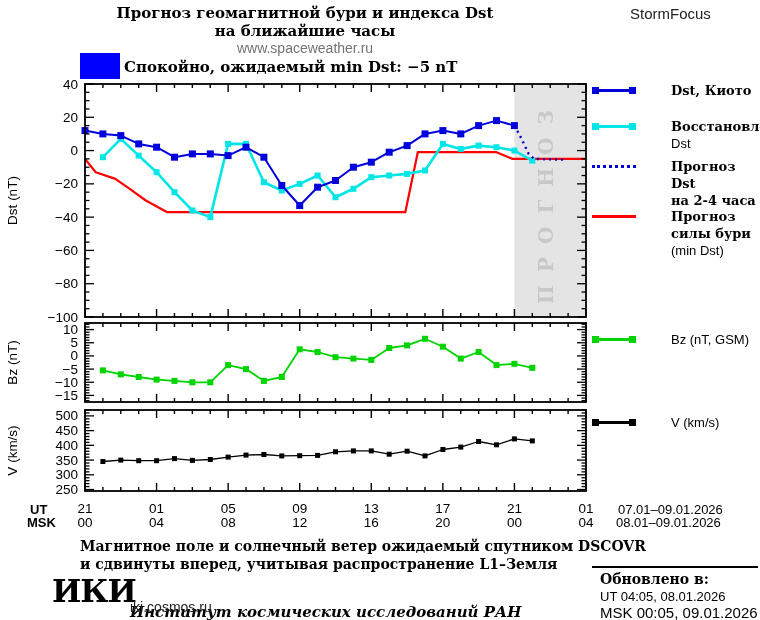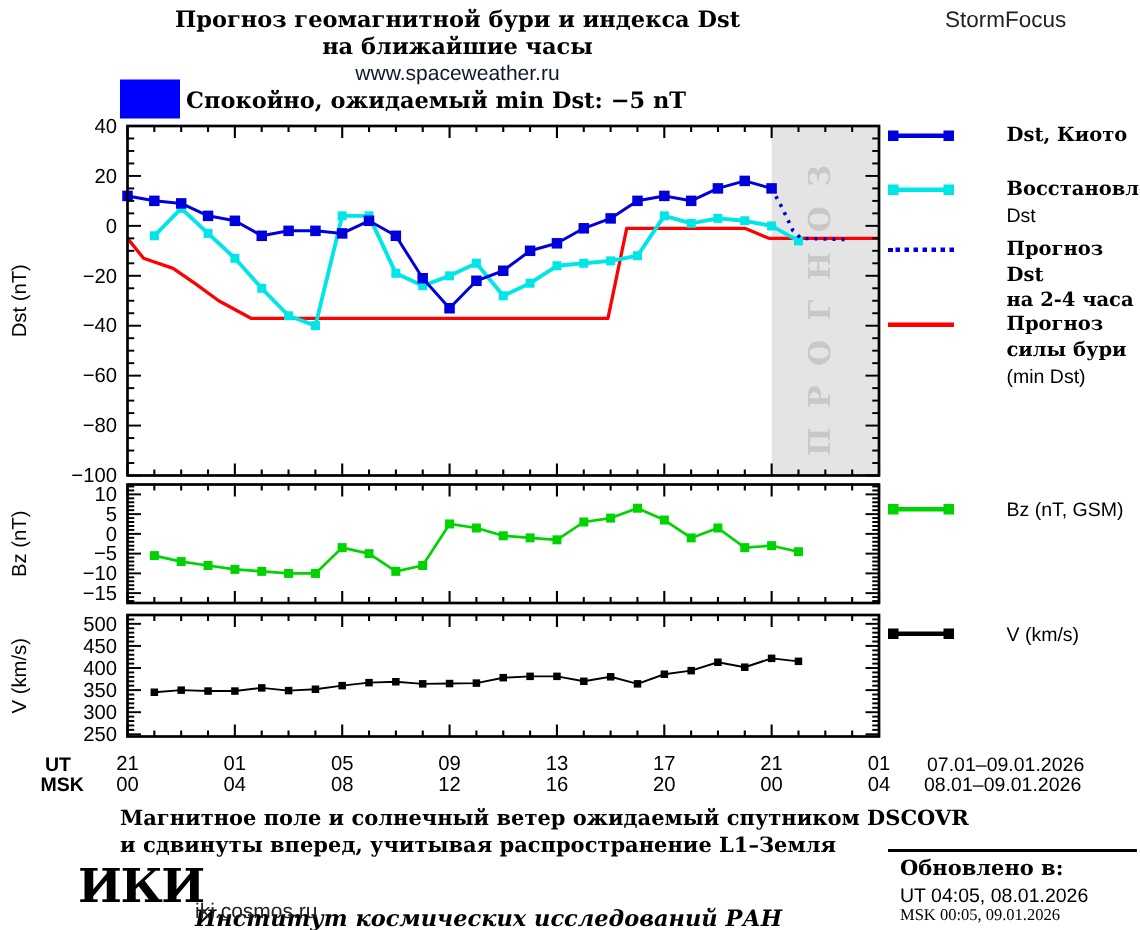--- a/index.html
+++ b/index.html
@@ -4,21 +4,21 @@
 <style>
   html,body{margin:0;padding:0;background:#fff;}
   #stage{position:relative;width:760px;height:620px;background:#ffffff;overflow:hidden;
          font-family:"Liberation Sans","DejaVu Sans",sans-serif;color:#000;}
   .abs{position:absolute;white-space:nowrap;}
   .serifb{font-family:"DejaVu Serif","Liberation Serif",serif;font-weight:bold;}
   .sans{font-family:"Liberation Sans","DejaVu Sans",sans-serif;font-weight:normal;}
   .t-center{transform:translateX(-50%);}
   #title1{left:305px;top:4px;font-size:15px;}
   #title2{left:305px;top:22px;font-size:15px;}
-  #title3{left:305px;top:40px;font-size:14px;color:#0f172a;}
+  #title3{left:305px;top:40px;font-size:14px;color:#737373;}
   #brand{left:630px;top:5px;font-size:15px;color:#222;}
   #status-box{left:80px;top:53px;width:40px;height:26px;}
   #status-label{left:124px;top:58px;font-size:15px;}
   #chart-svg{position:absolute;left:0;top:0;}
   .leg{position:absolute;left:592px;display:flex;align-items:flex-start;font-size:13px;line-height:17px;gap:30px;}
   .leg .sw{width:44px;height:15px;position:relative;flex:none;margin-right:5px;margin-top:1px;}
   .leg .ln{position:absolute;left:0;right:0;top:6px;height:3px;}
   .leg .ln.dotted{height:0;border-top:3px dotted #0000dd;background:none!important;}
   .leg .mk{position:absolute;width:7px;height:7px;top:4px;}
   .leg .mk.l{left:0;} .leg .mk.r{right:0;}
@@ -28,21 +28,21 @@
   #date-ut{left:618px;top:502px;font-size:13px;}
   #date-msk{left:616px;top:515px;font-size:13px;}
   #foot1{left:80px;top:538px;font-size:14px;}
   #foot2{left:80px;top:556px;font-size:14px;}
   #iki-logo{left:52px;top:576px;font-size:31px;line-height:31px;font-family:"DejaVu Serif",serif;font-weight:bold;letter-spacing:-1px;}
   #inst{left:130px;top:603px;font-size:15px;font-style:italic;}
   #site{left:130px;top:599px;font-size:14px;color:#222;}
   #upd-rule{left:592px;top:566px;width:166px;height:2px;background:#000;}
   #upd-title{left:600px;top:571px;font-size:14px;}
   #upd-ut{left:600px;top:589px;font-size:13px;}
-  #upd-msk{left:600px;top:604px;font-size:11px;font-family:Liberation Serif, serif;}
+  #upd-msk{left:600px;top:604px;font-size:15px;}
 </style>
 </head>
 <body>
 
 <div id="stage">
 
   <div class="abs serifb t-center" id="title1">Прогноз геомагнитной бури и индекса Dst</div>
   <div class="abs serifb t-center" id="title2">на ближайшие часы</div>
   <div class="abs sans t-center" id="title3">www.spaceweather.ru</div>
   <div class="abs sans" id="brand">StormFocus</div>

